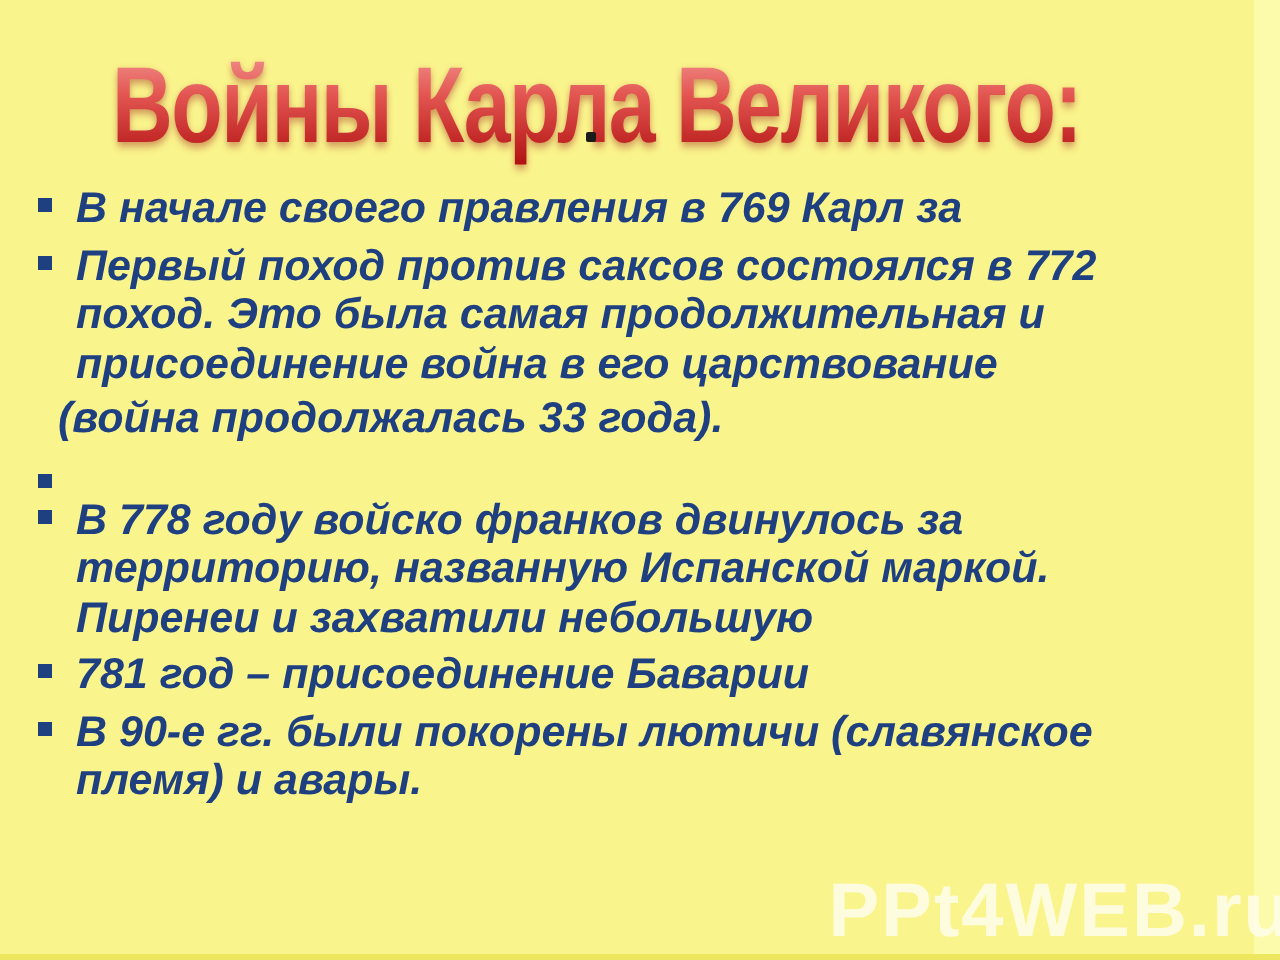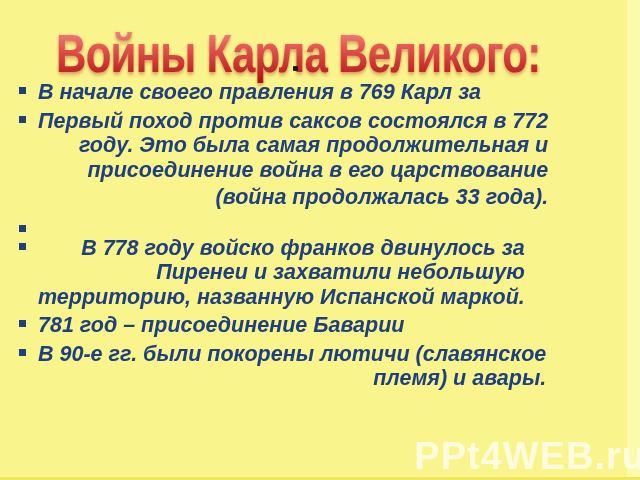--- a/index.html
+++ b/index.html
@@ -25,25 +25,24 @@
     white-space:nowrap;
     background:linear-gradient(180deg,#F59C98 0%,#E25450 42%,#AE0E0E 100%);
     -webkit-background-clip:text;background-clip:text;color:transparent;
     filter:drop-shadow(0 2px 2px rgba(150,20,20,0.45));
   }
   .stray-dot{
     position:absolute;left:293px;top:66px;width:5px;height:5px;
     background:#1b1b1b;border-radius:1px;
   }
   .content{
-    position:absolute;left:19px;top:80px;width:600px;
+    position:absolute;left:19px;top:92px;width:600px;
     color:#1E4080;
     font-size:21.5px;font-weight:bold;font-style:italic;
     line-height:24.5px;
-    text-align:right;
   }
   .item{display:flex;margin-bottom:4px;}
   .sq{
     flex:0 0 auto;width:7px;height:7px;background:#1E4080;
     margin:7px 12px 0 0;
   }
   .txt{white-space:nowrap;}
   .note-line{margin:3px 0 4px -9px;white-space:nowrap;}
   .watermark{
     position:absolute;right:-6px;bottom:2px;
@@ -67,36 +66,36 @@
       <span class="sq"></span>
       <div>
         <div class="txt">В начале своего правления в 769 Карл за</div>
       </div>
     </div>
 
     <div class="item">
       <span class="sq"></span>
       <div>
         <div class="txt">Первый поход против саксов состоялся в 772</div>
-        <div class="txt">году. Это была самая продолжительная и</div>
+        <div class="txt">поход. Это была самая продолжительная и</div>
         <div class="txt">присоединение война в его царствование</div>
         <div class="note-line">(война продолжалась 33 года).</div>
       </div>
     </div>
 
     <div class="item">
       <span class="sq"></span>
     </div>
 
     <div class="item">
       <span class="sq"></span>
       <div>
         <div class="txt">В 778 году войско франков двинулось за</div>
+        <div class="txt">территорию, названную Испанской маркой.</div>
         <div class="txt">Пиренеи и захватили небольшую</div>
-        <div class="txt">территорию, названную Испанской маркой.</div>
       </div>
     </div>
 
     <div class="item">
       <span class="sq"></span>
       <div>
         <div class="txt">781 год – присоединение Баварии</div>
       </div>
     </div>
 

